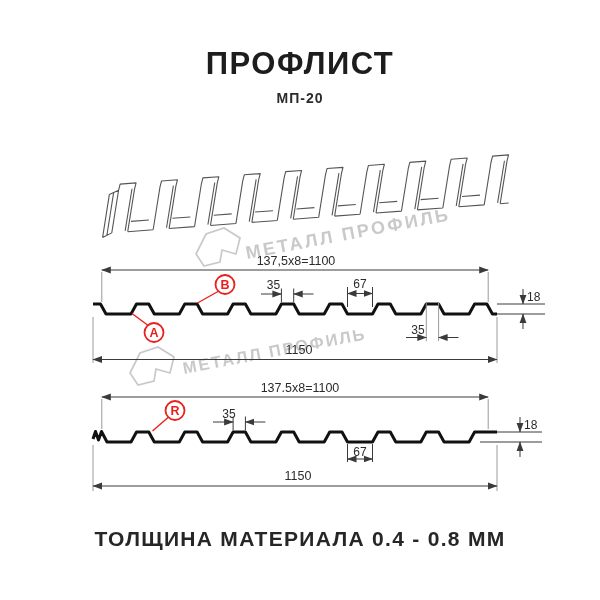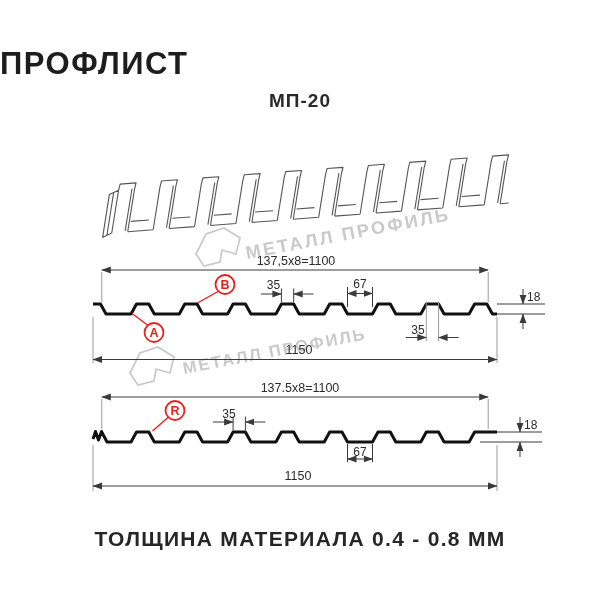--- a/index.html
+++ b/index.html
@@ -1,21 +1,21 @@
 <!DOCTYPE html>
 <html><head>
 <meta charset="utf-8">
 <style>
   html,body{margin:0;padding:0;background:#fff;}
   .page{position:relative;width:600px;height:600px;background:#fff;overflow:hidden;
         font-family:"Liberation Sans",sans-serif;}
-  .title{position:absolute;top:46px;left:0;width:600px;text-align:left;
+  .title{position:absolute;top:46px;left:0;width:600px;text-align:center;
          font-size:31px;font-weight:bold;letter-spacing:1.5px;color:#1d1d1d;}
   .subtitle{position:absolute;top:90px;left:0;width:600px;text-align:center;
-            font-size:19px;font-weight:600;letter-spacing:1px;color:#2a2a2a;}
+            font-size:14px;font-weight:600;letter-spacing:1px;color:#2a2a2a;}
   .footer{position:absolute;top:527px;left:0;width:600px;text-align:center;
           font-size:21px;font-weight:600;letter-spacing:1.3px;color:#262626;}
   svg{position:absolute;top:0;left:0;}
   .prof{fill:none;stroke:#111;stroke-width:3;stroke-linejoin:round;}
   .dim{stroke:#3a3a3a;stroke-width:1;fill:none;}
   .ext{stroke:#9a9a9a;stroke-width:1;fill:none;}
   .sheet{fill:none;stroke:#555;stroke-width:1.1;stroke-linejoin:round;}
   .dtxt{font-size:12px;fill:#2b2b2b;}
   .dtxt2{font-size:12.5px;fill:#2b2b2b;}
   .red{stroke:#e8211d;fill:none;}

